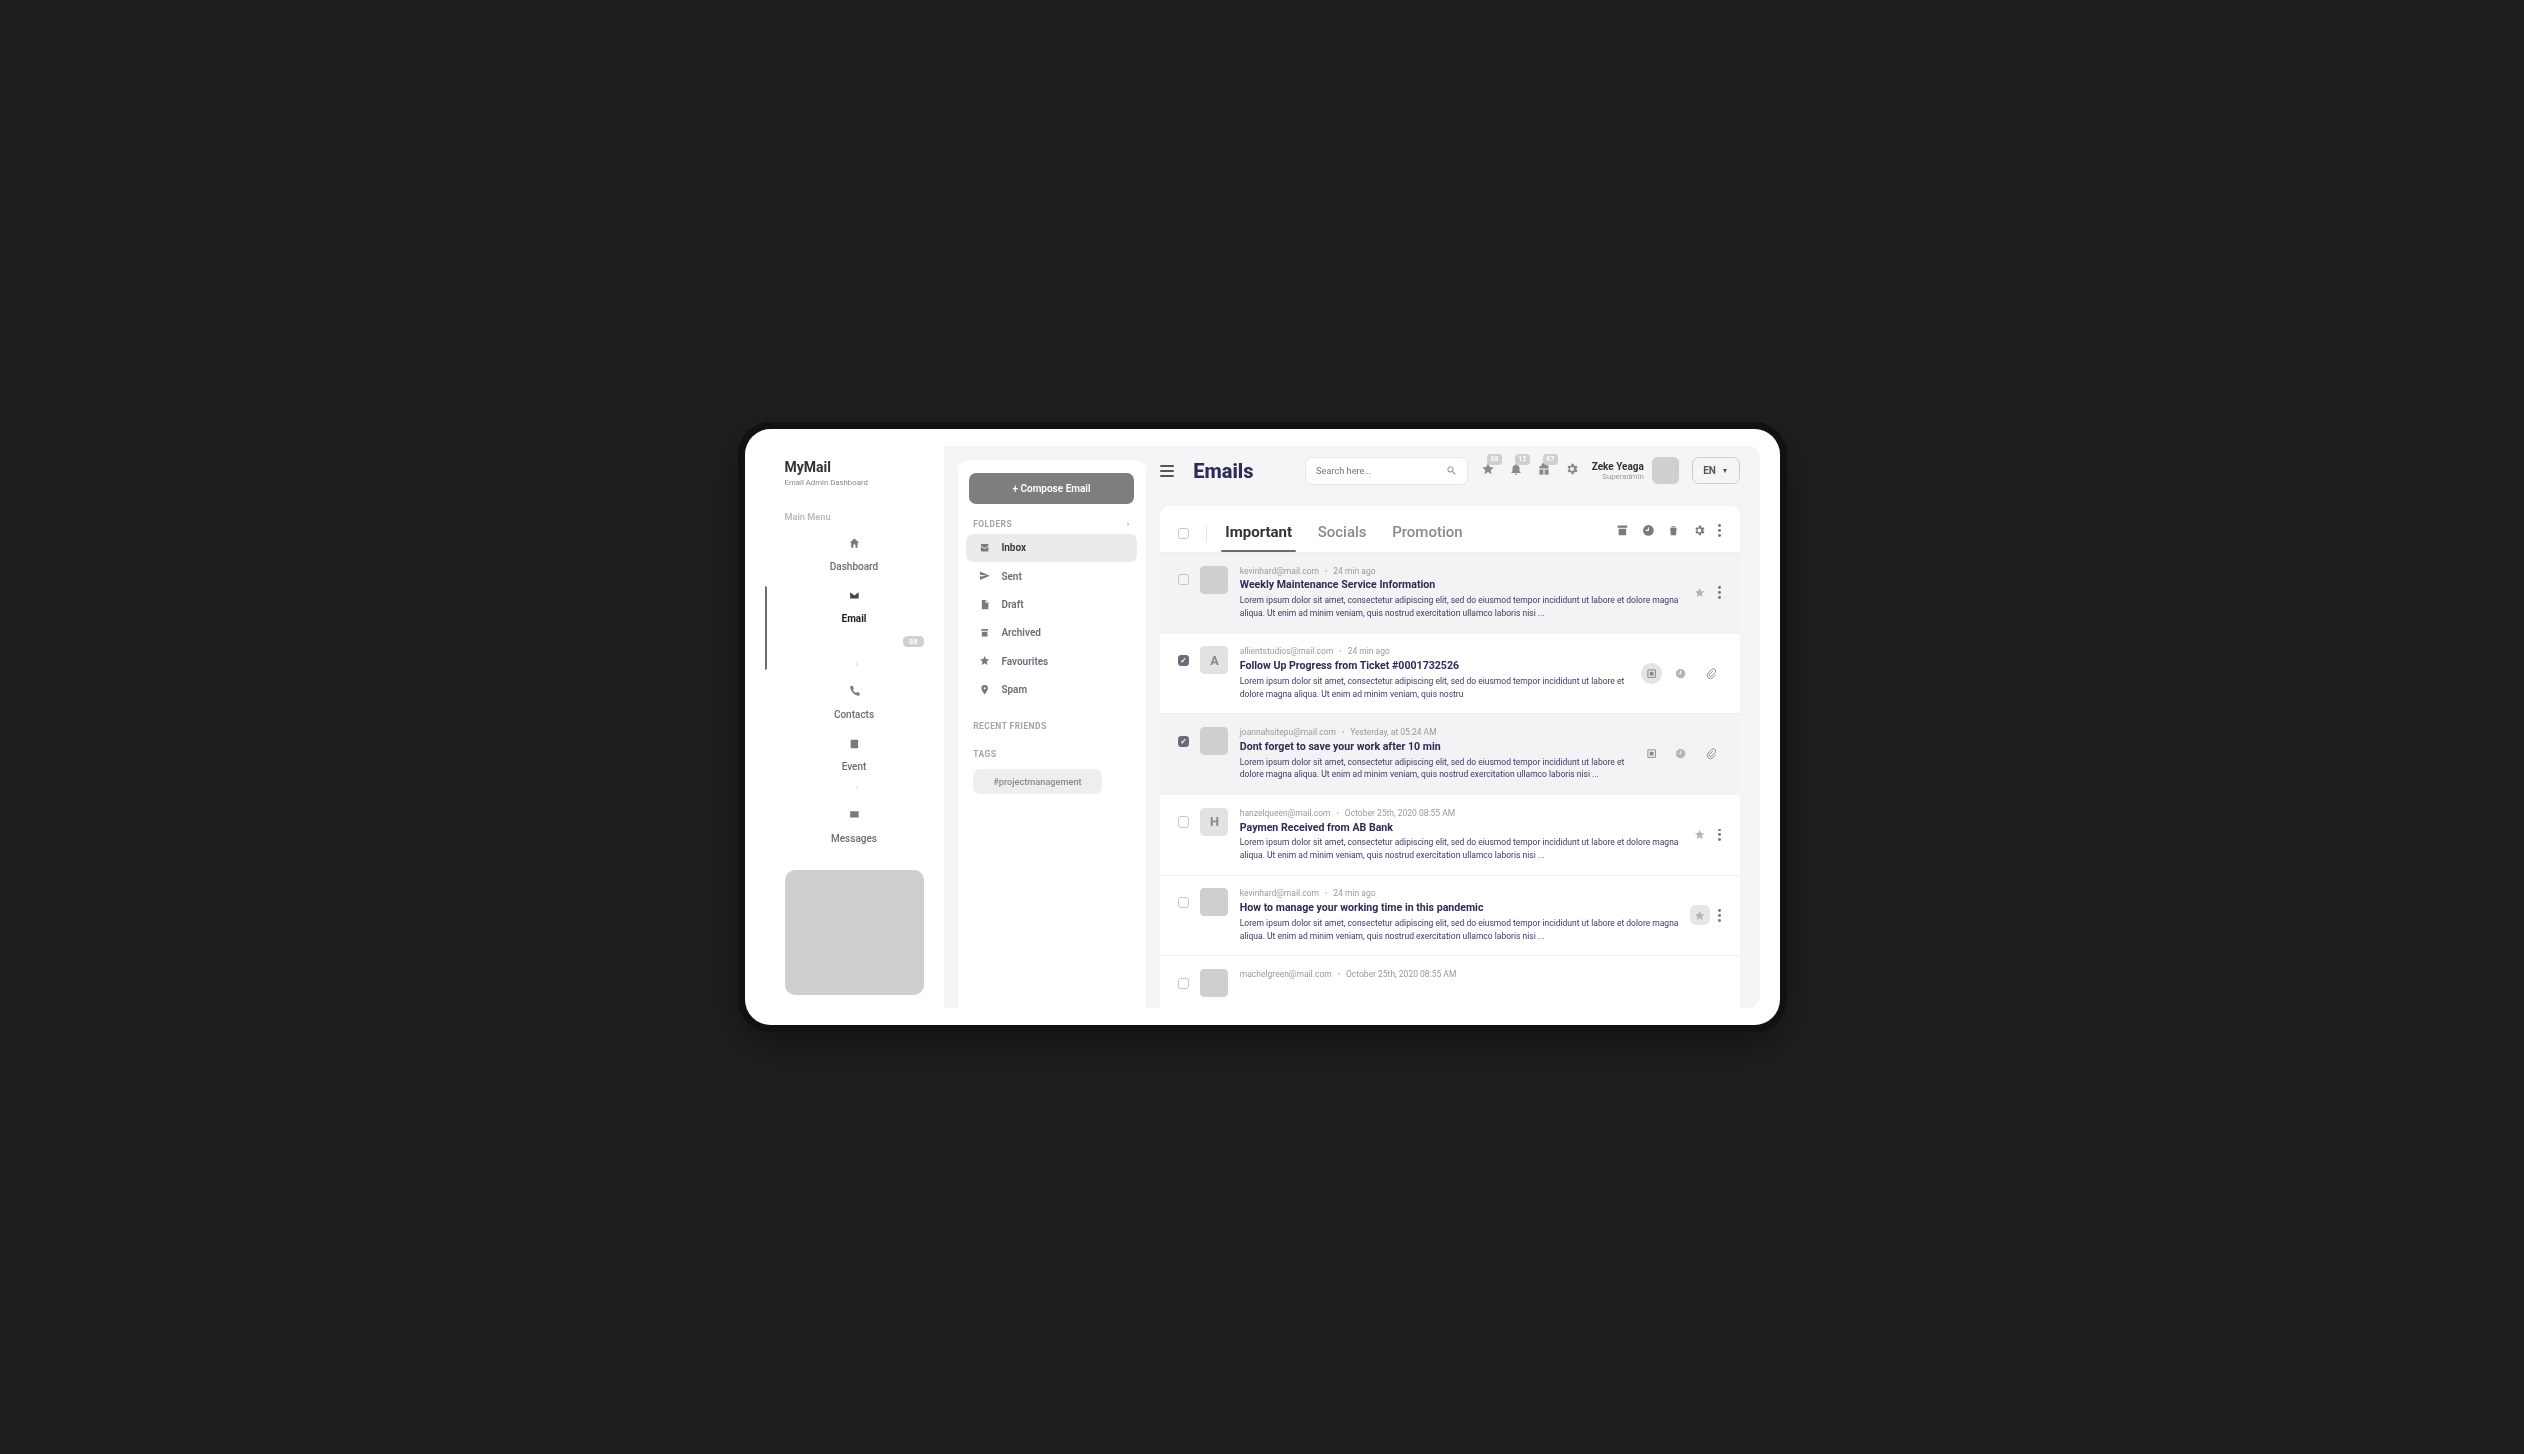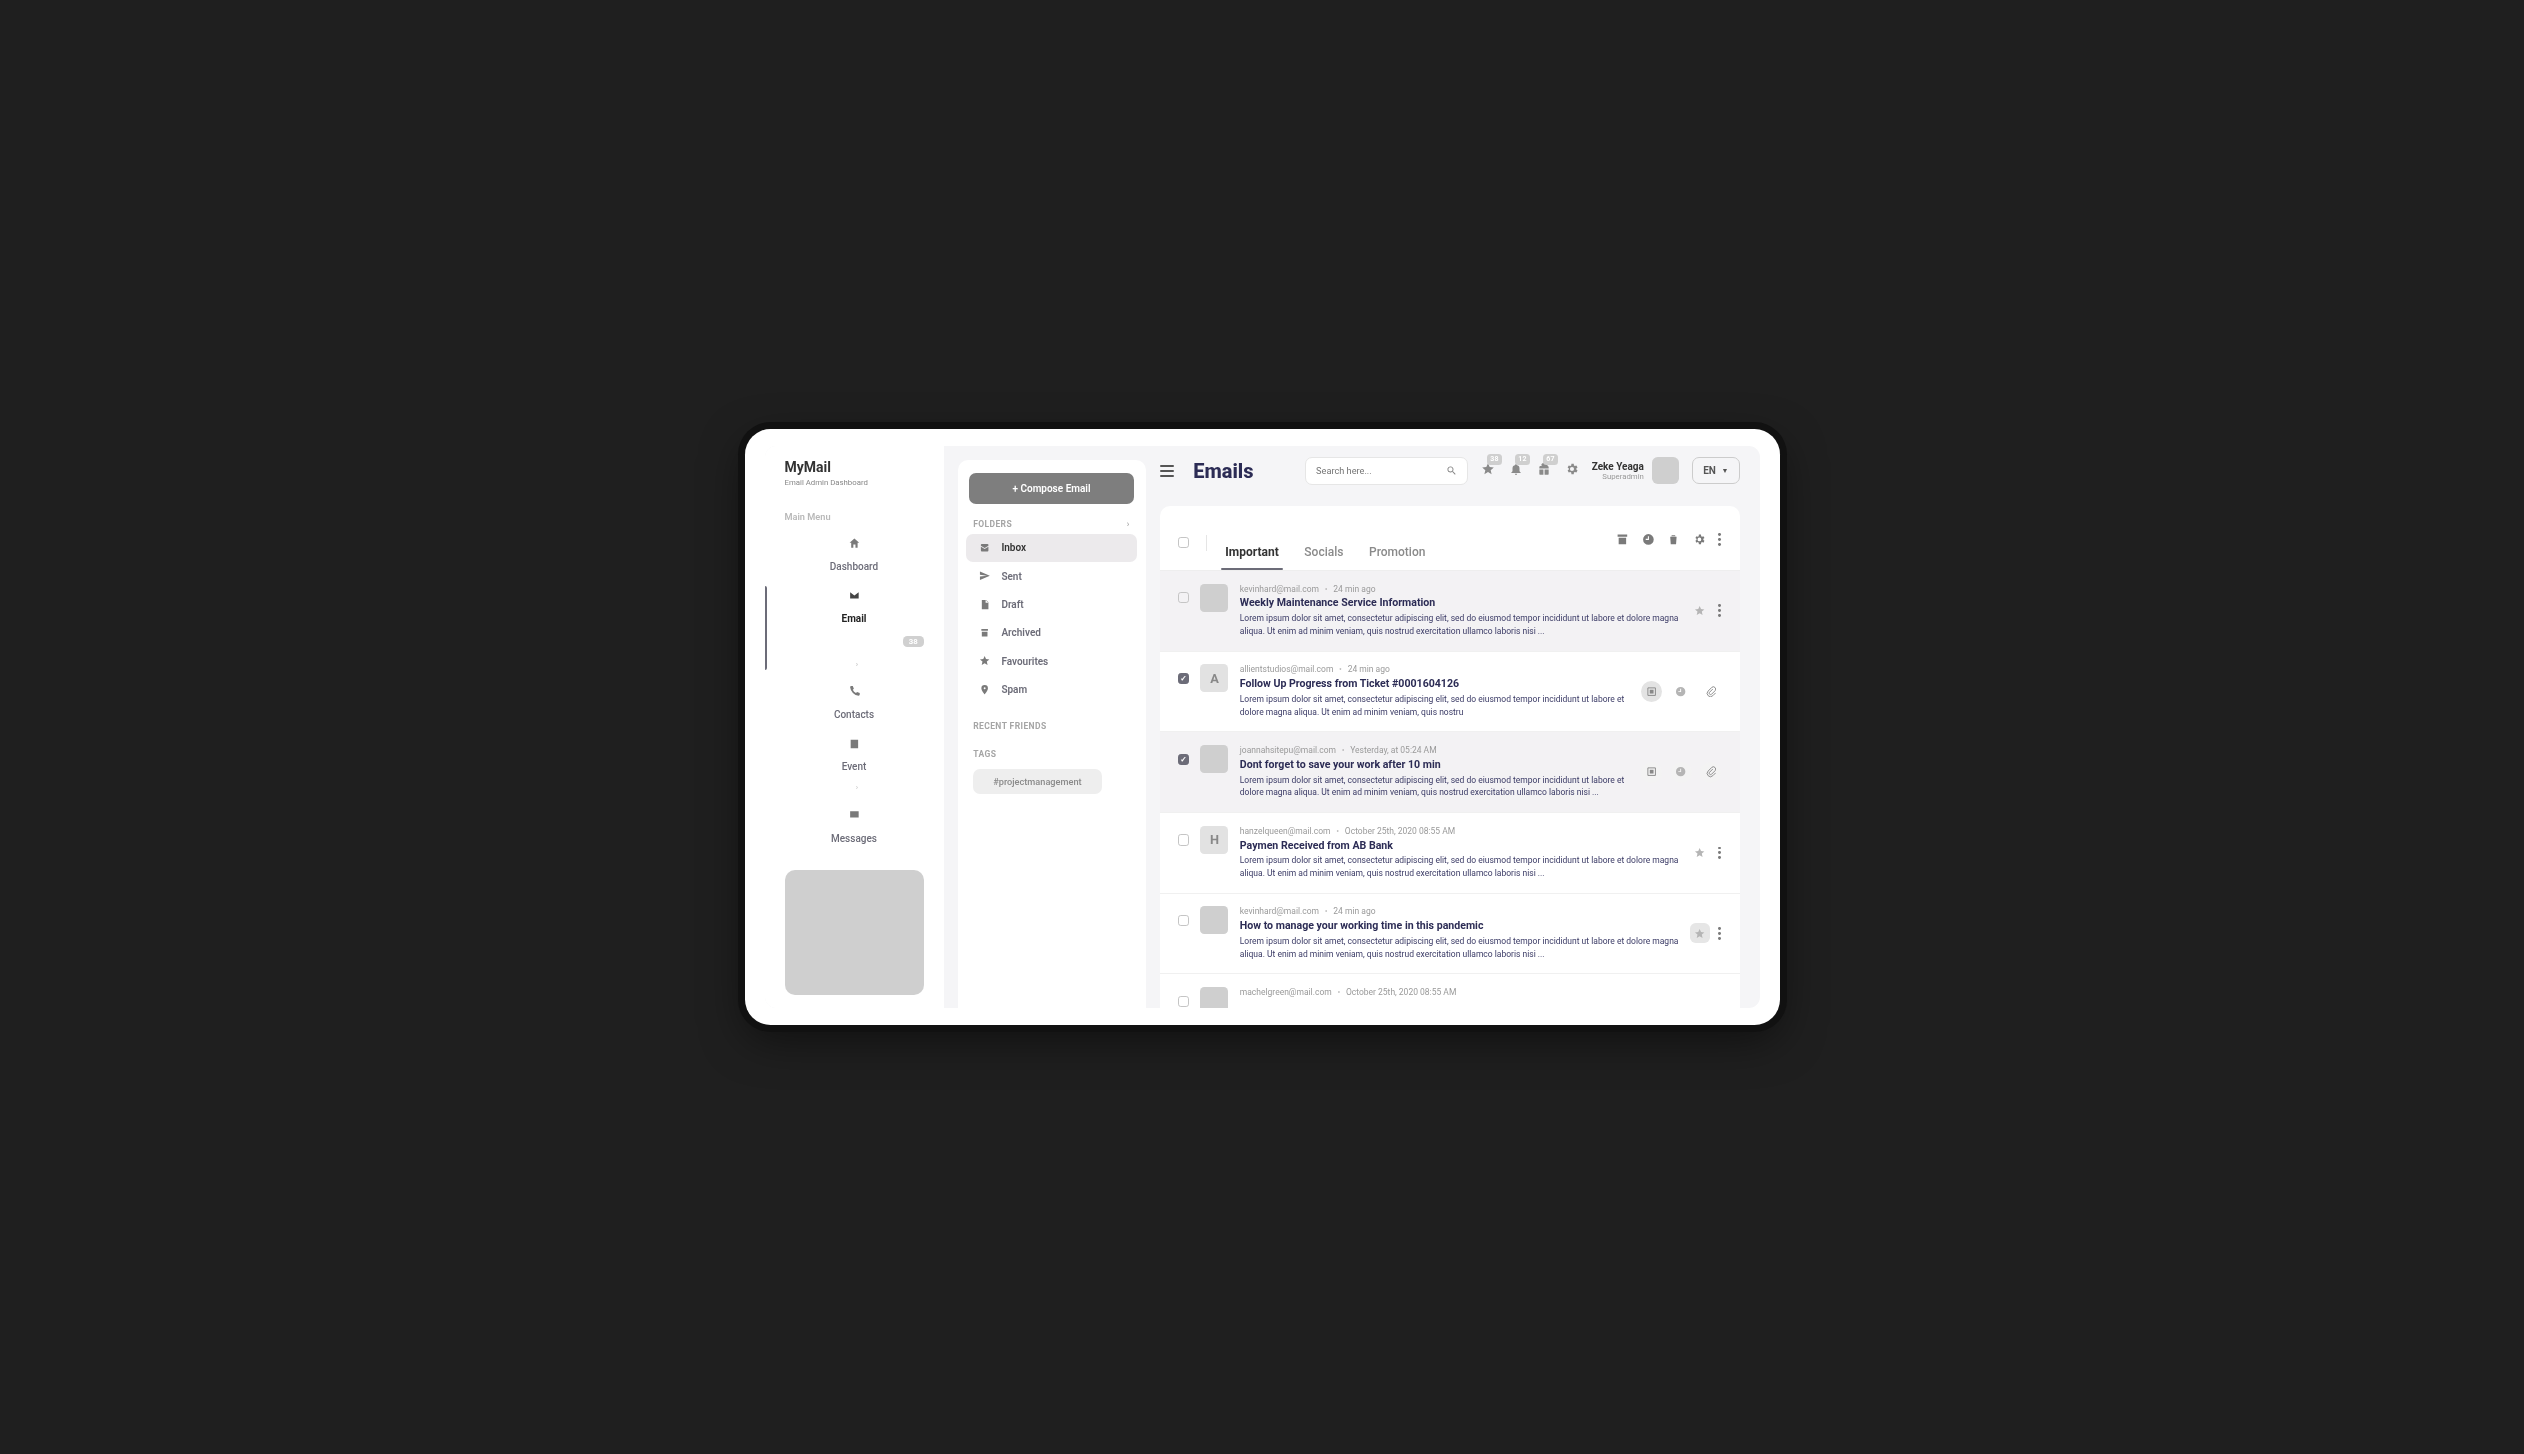--- a/index.html
+++ b/index.html
@@ -55,21 +55,21 @@
 .lang { border:0.7px solid #ccc; border-radius:7px; padding:7px 10px; font-size:10px; font-weight:700; color:#555; display:flex; align-items:center; gap:5.7px; cursor:pointer; }
 
 
 .listwrap { flex:1; background:#fff; margin-top:14px; border-radius:10px 10px 0 0; overflow:hidden; display:flex; flex-direction:column; }
 .tabs-row { display:flex; align-items:center; padding:10px 18.4px 0; border-bottom:0.7px solid #eee; }
 .tabs-row .chk { margin-right:17px; }
 .chk { width:11.3px; height:11.3px; border:1.4px solid #c5c5c5; border-radius:2.8px; display:inline-flex; align-items:center; justify-content:center; cursor:pointer; }
 .chk.checked { background:#6c6c78; border-color:#6c6c78; }
 .chk.checked::after { content:"✓"; color:#fff; font-size:7.8px; font-weight:700; }
 .vline { width:0.7px; height:15.6px; background:#e5e5e5; margin-right:5.7px; }
-.tab { padding:7px 12.8px 11.3px; font-size:12px; color:#8a8a8a; font-weight:500; cursor:pointer; position:relative;margin-top:22px; }
+.tab { padding:7px 12.8px 11.3px; font-size:15px; color:#8a8a8a; font-weight:500; cursor:pointer; position:relative; }
 .tab.active { color:#333; font-weight:700; }
 .tab.active::after { content:""; position:absolute; left:8.5px; right:8.5px; bottom:0; height:2.1px; background:#6c6c78; border-radius:1.4px; }
 .tab-actions { margin-left:auto; display:flex; gap:12.8px; align-items:center; padding-bottom:7px; }
 .tab-actions svg { width:12.8px; height:12.8px; fill:#7a7a7a; cursor:pointer; }
 .dots { display:flex; flex-direction:column; gap:2.1px; cursor:pointer; }
 .dots span { width:2.8px; height:2.8px; background:#7a7a7a; border-radius:50%; }
 
 .email { display:flex; gap:11.3px; padding:12.8px 18.4px; border-bottom:0.7px solid #f0f0f0; background:#fff; }
 .email.sel { background:#f3f2f4; }
 .email .av { width:28px; height:28px; background:#cfcfcf; border-radius:4.3px; display:flex; align-items:center; justify-content:center; font-size:12.8px; font-weight:700; color:#888; flex-shrink:0; }
@@ -301,21 +301,21 @@
             </div>
             <div class="email">
               <span class="chk checked" style="margin-top:8.5px;flex-shrink:0"></span>
               <div class="av" style="background:#e2e2e2">A</div>
               <div class="content">
                 <div class="meta">
                   <span>allientstudios@mail.com</span>
                   <span class="bullet">•</span>
                   <span>24 min ago</span>
                 </div>
-                <div class="subject">Follow Up Progress from Ticket #0001604126</div>
+                <div class="subject">Follow Up Progress from Ticket #0001732526</div>
                 <div class="preview">Lorem ipsum dolor sit amet, consectetur adipiscing elit, sed do eiusmod tempor incididunt ut labore et dolore magna aliqua. Ut enim ad minim veniam, quis nostru</div>
               </div>
               <div class="actions">
                 <div class="ico active">
                   <svg viewBox="0 0 24 24">
                     <path d="M4 4h16v16H4z" fill="none" stroke="#888" stroke-width="2"></path>
                     <rect x="8" y="8" width="8" height="8" fill="#888"></rect>
                   </svg>
                 </div>
                 <div class="ico ">

